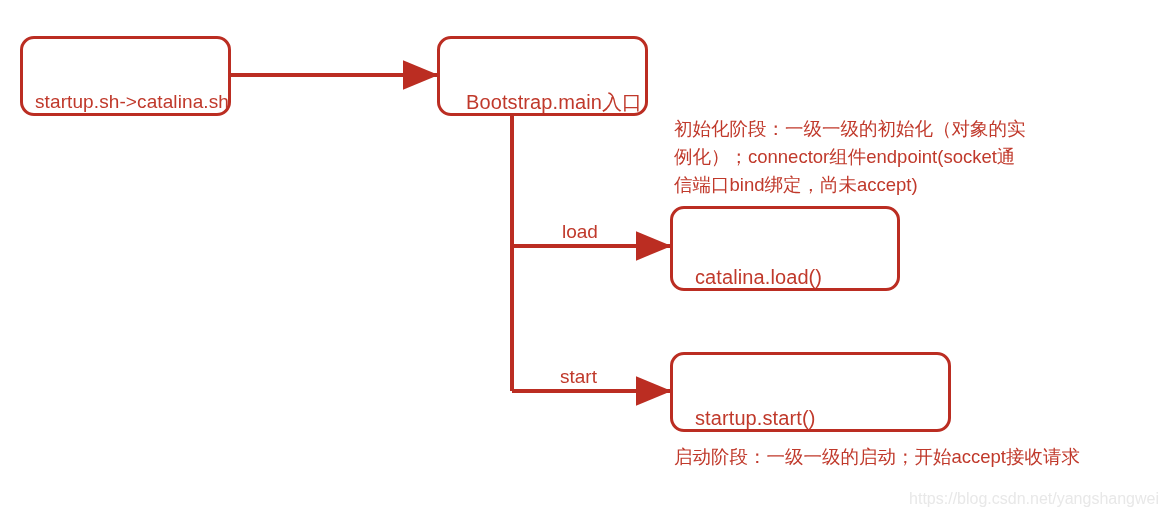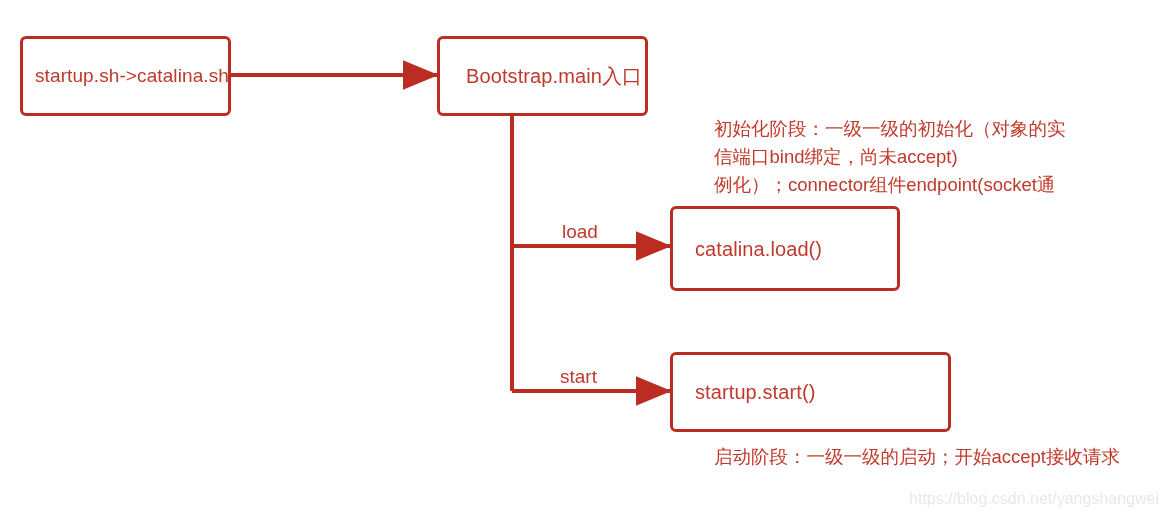--- a/index.html
+++ b/index.html
@@ -21,24 +21,24 @@
     position: absolute;
     left: 0;
     top: 0;
     width: 1171px;
     height: 514px;
   }
   .node-box {
     position: absolute;
     box-sizing: border-box;
     border: 3px solid #bb2d22;
-    border-radius: 6px;
+    border-radius: 14px;
     background: #ffffff;
     display: flex;
-    align-items: center;
+    align-items: flex-end;
   }
   .node-label {
     color: #c0392b;
     font-size: 20px;
     line-height: 1.1;
     white-space: nowrap;
     padding-left: 26px;
     letter-spacing: 0.1px;
   }
   #node-startup {
@@ -85,21 +85,20 @@
   }
   #edge-label-start {
     left: 560px;
     top: 366px;
   }
   .annotation {
     position: absolute;
     color: #c0392b;
     font-size: 18.5px;
     line-height: 28px;
-    margin-left: 40px;
   }
   #annotation-init {
     left: 674px;
     top: 115px;
     width: 390px;
   }
   #annotation-start {
     left: 674px;
     top: 443px;
     width: 470px;
@@ -151,22 +150,22 @@
   <div class="node-box" id="node-catalina-start">
     <span class="node-label">startup.start()</span>
   </div>
 
   <div class="edge-label" id="edge-label-load">load</div>
 
   <div class="edge-label" id="edge-label-start">start</div>
 
   <div class="annotation" id="annotation-init">
     <div>初始化阶段：一级一级的初始化（对象的实</div>
+    <div>例化）；connector组件endpoint(socket通</div>
     <div>信端口bind绑定，尚未accept)</div>
-    <div>例化）；connector组件endpoint(socket通</div>
   </div>
 
   <div class="annotation" id="annotation-start">
     <div>启动阶段：一级一级的启动；开始accept接收请求</div>
   </div>
 
   <div id="watermark">https://blog.csdn.net/yangshangwei</div>
 
 </div>
 

